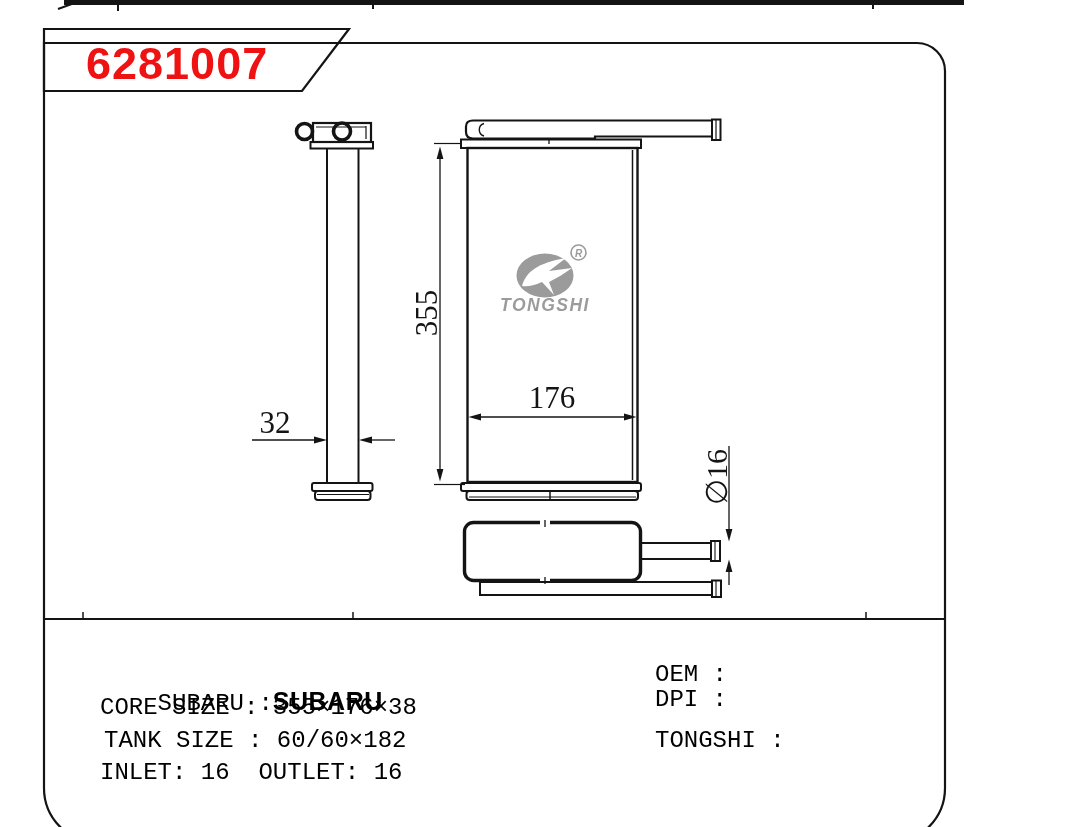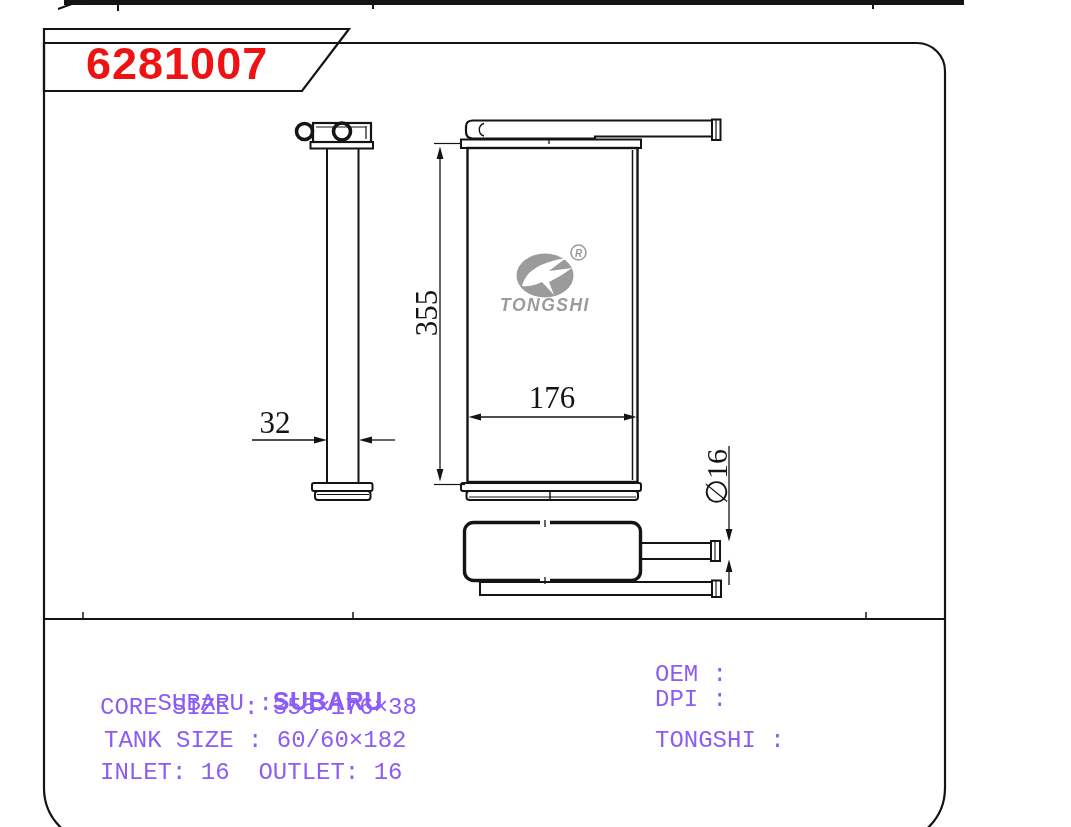--- a/index.html
+++ b/index.html
@@ -5,21 +5,21 @@
   html,body{margin:0;padding:0;background:#ffffff;}
   body{width:1071px;height:827px;position:relative;overflow:hidden;
        font-family:"Liberation Sans",sans-serif;}
   #drawing{position:absolute;left:0;top:0;}
   .ln{stroke:#141414;fill:none;}
   .ar{fill:#141414;stroke:none;}
   .dim{font-family:"Liberation Serif",serif;fill:#141414;}
   .partnum{font-family:"Liberation Sans",sans-serif;font-weight:700;letter-spacing:1px;}
   .logo-txt{font-family:"Liberation Sans",sans-serif;font-style:italic;font-weight:700;}
   .spec-row{position:absolute;font-family:"Liberation Mono","DejaVu Sans Mono",monospace;
-            font-size:24px;color:#8b5cf6;white-space:pre;line-height:26px;}
+            font-size:24px;color:#000000;white-space:pre;line-height:26px;}
   .models-val{font-family:Liberation Sans, sans-serif;font-weight:700;font-size:25px;
               letter-spacing:0.5px;}
 </style>
 </head>
 <body>
 
 <svg id="drawing" width="1071" height="827" viewBox="0 0 1071 827">
 
   <g>
     <rect x="64" y="0" width="900" height="5" class="ar"></rect>

